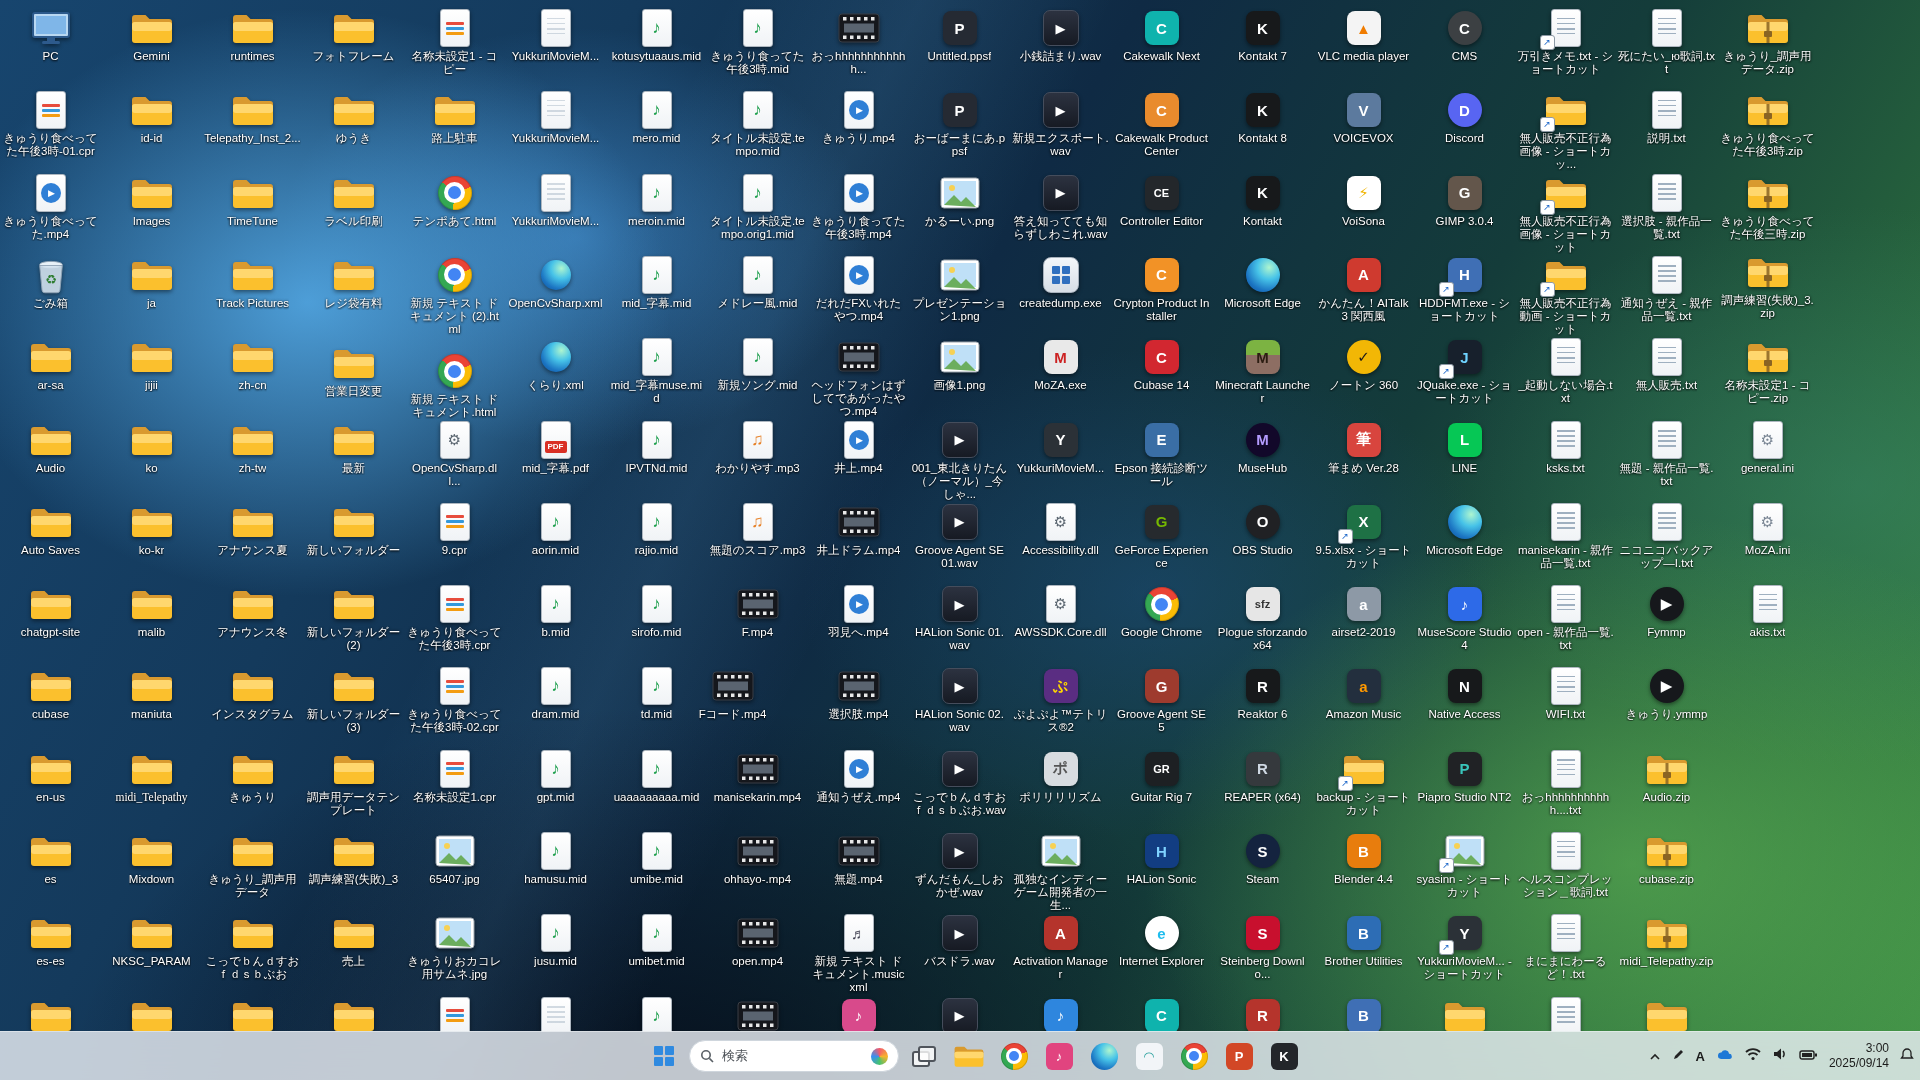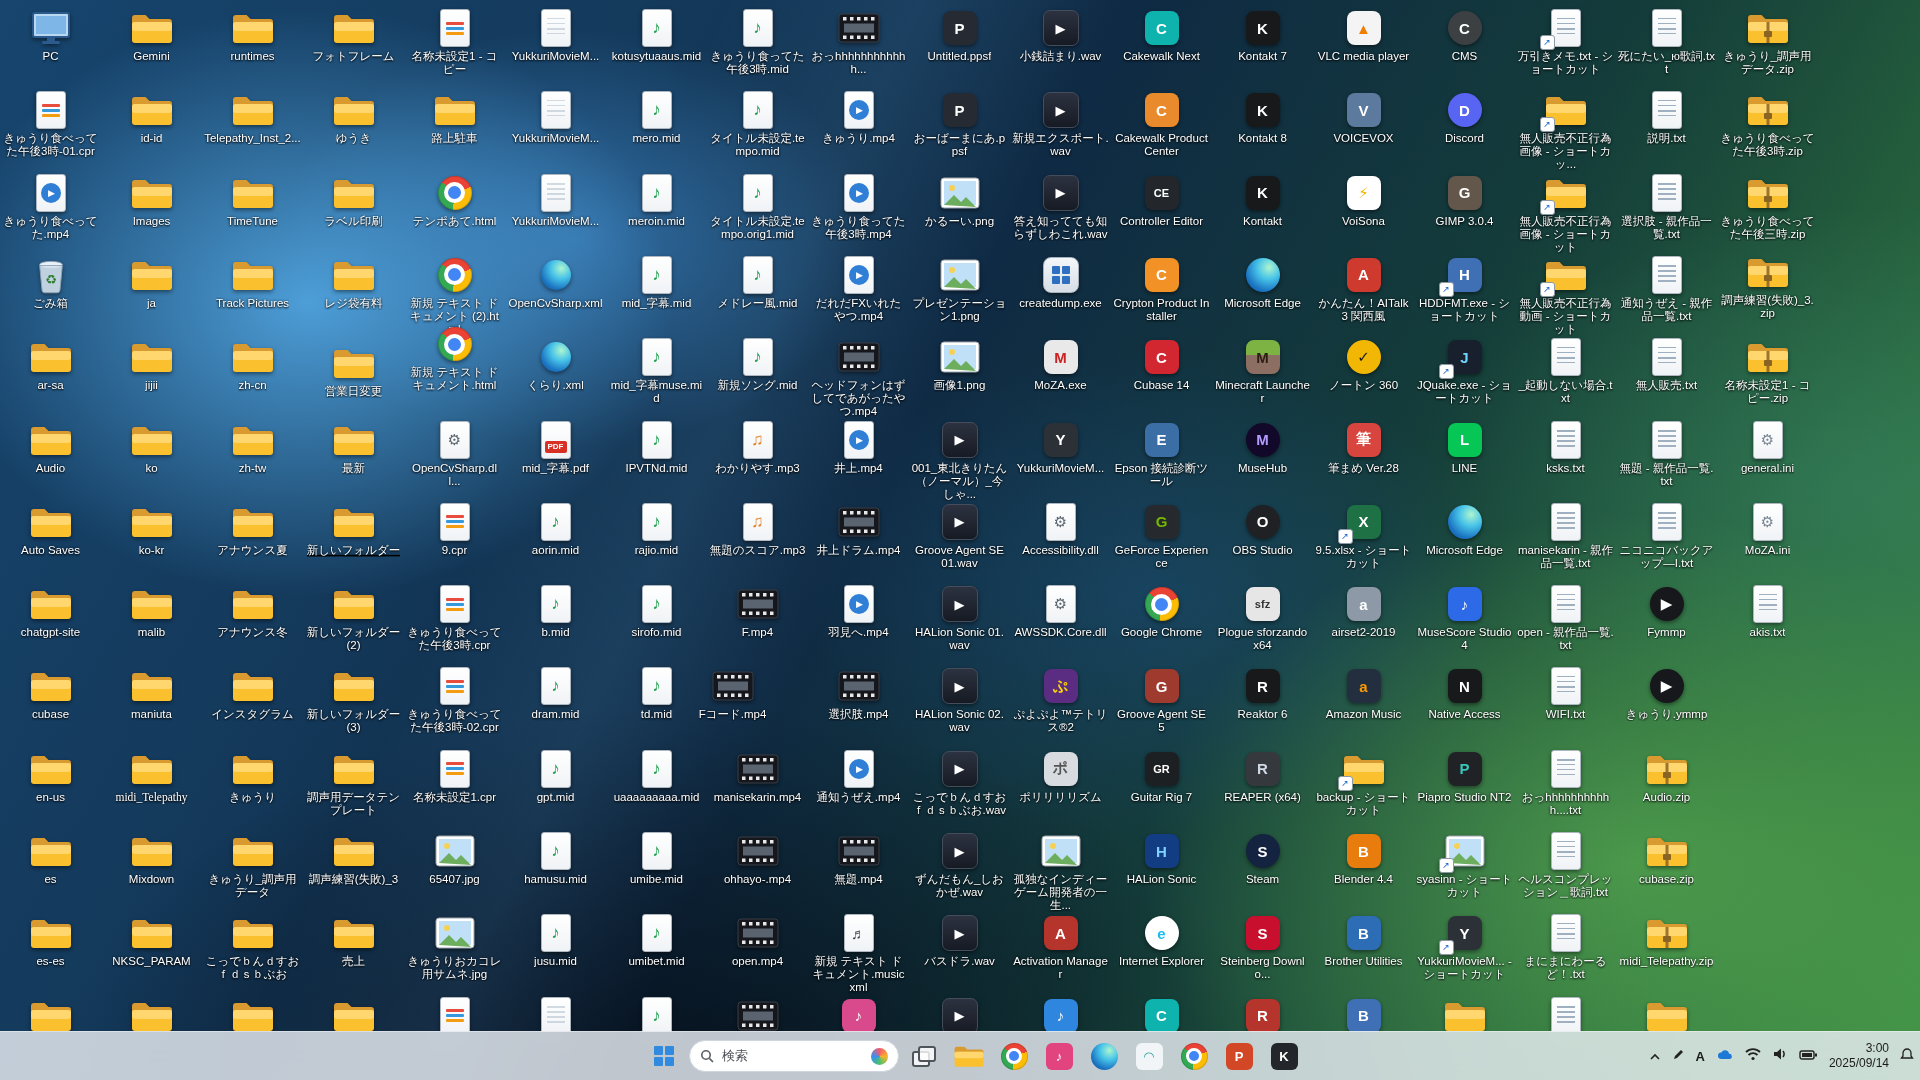--- a/index.html
+++ b/index.html
@@ -559,21 +559,21 @@
       <div class="icon-glyph">
         <svg width="44" height="36" viewBox="0 0 44 36">
     <path d="M2 8 a3 3 0 0 1 3-3 h10.5 l4 4 h19.5 a3 3 0 0 1 3 3 v2 H2 z" fill="#d99a2f"></path>
     <rect x="2" y="12" width="40" height="21" rx="3" fill="#fbc02d"></rect>
     <rect x="2" y="12" width="40" height="9" rx="3" fill="#ffd76e"></rect>
 
   </svg>
       </div>
       <div class="icon-label">最新</div>
     </div>
-    <div class="icon-cell" style="left: 303px; top: 501.8px; text-decoration: underline;">
+    <div class="icon-cell" style="left: 303px; top: 501.8px;">
       <div class="icon-glyph">
         <svg width="44" height="36" viewBox="0 0 44 36">
     <path d="M2 8 a3 3 0 0 1 3-3 h10.5 l4 4 h19.5 a3 3 0 0 1 3 3 v2 H2 z" fill="#d99a2f"></path>
     <rect x="2" y="12" width="40" height="21" rx="3" fill="#fbc02d"></rect>
     <rect x="2" y="12" width="40" height="9" rx="3" fill="#ffd76e"></rect>
 
   </svg>
       </div>
       <div class="icon-label">新しいフォルダー</div>
     </div>
@@ -674,21 +674,21 @@
       <div class="icon-label">テンポあて.html</div>
     </div>
     <div class="icon-cell" style="left: 404px; top: 254.9px;">
       <div class="icon-glyph">
         <div class="chrome">
           <div class="cin"></div>
         </div>
       </div>
       <div class="icon-label">新規 テキスト ドキュメント (2).html</div>
     </div>
-    <div class="icon-cell" style="left: 404px; top: 324px;">
+    <div class="icon-cell" style="left: 404px; top: 351px;">
       <div class="icon-glyph">
         <div class="chrome">
           <div class="cin"></div>
         </div>
       </div>
       <div class="icon-label">新規 テキスト ドキュメント.html</div>
     </div>
     <div class="icon-cell" style="left: 404px; top: 419.5px;">
       <div class="icon-glyph">
         <div class="page">

